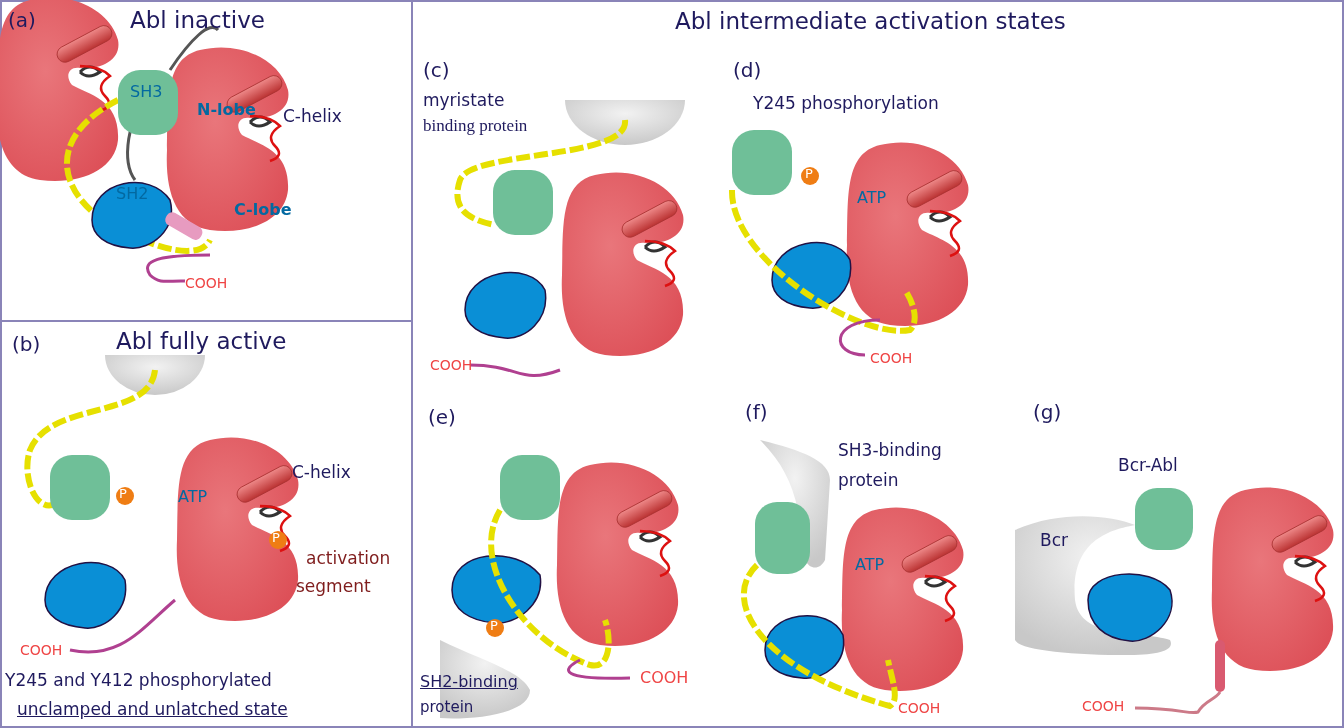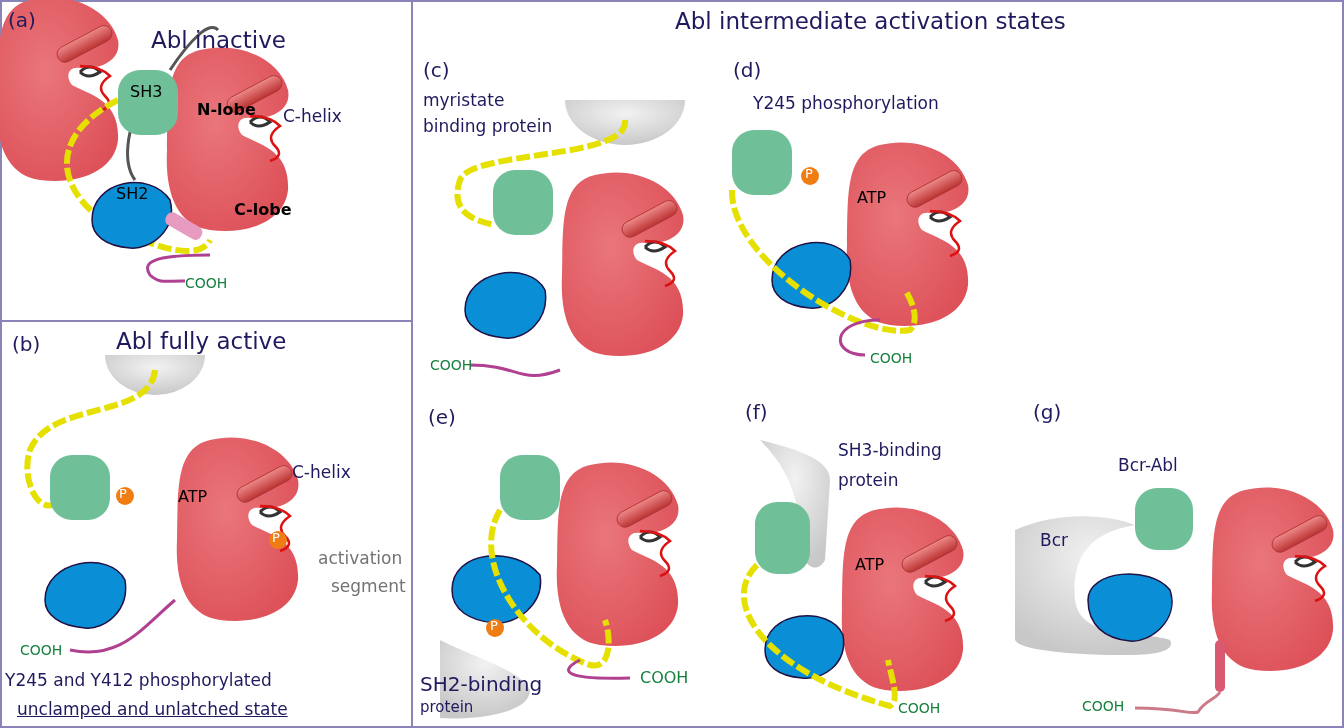--- a/index.html
+++ b/index.html
@@ -2,23 +2,23 @@
 <html><head>
 <meta charset="utf-8">
 <style>
   html,body{margin:0;padding:0;background:#fff;}
   body{width:1344px;height:728px;position:relative;overflow:hidden;font-family:"DejaVu Sans",sans-serif;}
   .frame{position:absolute;border:2px solid #8a84b8;box-sizing:border-box;background:#fff;}
   .txt{position:absolute;color:#1f1a5e;white-space:nowrap;}
   .lbl{font-size:20px;}
   .ttl{font-size:23px;}
   .sub{font-size:17px;}
-  .wt{color:#000000;font-size:16px;}
-  .red{color:#737373;margin-left:12px;}
-  .mag{color:#15803d;font-size:14px;}
+  .wt{color:#0369a1;font-size:16px;}
+  .red{color:#7f1d1d;}
+  .mag{color:#ef4444;font-size:14px;}
   svg{position:absolute;left:0;top:0;}
 </style>
 </head>
 <body>
 
 <div class="frame" style="left:0;top:0;width:413px;height:322px;"></div>
 <div class="frame" style="left:0;top:320px;width:413px;height:408px;"></div>
 <div class="frame" style="left:411px;top:0;width:933px;height:728px;"></div>
 
 <svg width="1344" height="728">
@@ -108,55 +108,55 @@
   <g transform="translate(1215,490)">
       <use href="#kinase"></use>
     </g>
   <rect x="1135" y="488" width="58" height="62" rx="22" fill="#6fbf98"></rect>
   <path d="M1088,600 C1088,570 1150,565 1170,590 C1180,620 1150,643 1130,641 C1105,639 1088,625 1088,600 Z" fill="#0a8fd6" stroke="#214" stroke-width="1.5"></path>
   <rect x="1215" y="640" width="10" height="52" rx="5" fill="#d95a70"></rect>
   <path d="M1135,708 C1180,708 1190,715 1198,712 C1205,700 1215,700 1220,692" fill="none" stroke="#cc7a88" stroke-width="3"></path>
 </svg>
 
 <div class="txt lbl" style="left:8px;top:8px;">(a)</div>
-<div class="txt ttl" style="left:151px;top:7px;margin-top:20px;">Abl inactive</div>
+<div class="txt ttl" style="left:130px;top:7px;">Abl inactive</div>
 <div class="txt wt" style="left:130px;top:82px;">SH3</div>
 <div class="txt wt" style="left:116px;top:184px;text-align:center;">SH2</div>
 <div class="txt wt" style="left:197px;top:100px;font-weight:bold;">N-lobe</div>
 <div class="txt wt" style="left:218px;top:200px;font-weight:bold;margin-left:16px;">C-lobe</div>
 <div class="txt sub" style="left:283px;top:106px;">C-helix</div>
 <div class="txt mag" style="left:185px;top:275px;">COOH</div>
 
 <div class="txt lbl" style="left:12px;top:332px;">(b)</div>
 <div class="txt ttl" style="left:116px;top:328px;">Abl fully active</div>
 <div class="txt wt" style="left:178px;top:487px;">ATP</div>
 <div class="txt sub" style="left:292px;top:462px;">C-helix</div>
 <div class="txt sub red" style="left:306px;top:548px;">activation</div>
-<div class="txt sub red" style="left:319px;top:576px;">segment</div>
+<div class="txt sub red" style="left:296px;top:576px;">segment</div>
 <div class="txt" style="left:119px;top:486px;color:#fff;font-size:13px;">P</div>
 <div class="txt" style="left:272px;top:530px;color:#fff;font-size:13px;">P</div>
 <div class="txt mag" style="left:20px;top:642px;">COOH</div>
 <div class="txt sub" style="left:5px;top:670px;">Y245 and Y412 phosphorylated</div>
 <div class="txt sub" style="left:17px;top:699px;text-decoration:underline;">unclamped and unlatched state</div>
 
 <div class="txt ttl" style="left:675px;top:8px;">Abl intermediate activation states</div>
 
 <div class="txt lbl" style="left:423px;top:58px;">(c)</div>
 <div class="txt sub" style="left:423px;top:90px;">myristate</div>
-<div class="txt sub" style="left:423px;top:116px;">binding protein</div>
+<div class="txt sub" style="left:423px;top:116px;font-family:Liberation Serif, serif;">binding protein</div>
 <div class="txt mag" style="left:430px;top:357px;">COOH</div>
 
 <div class="txt lbl" style="left:733px;top:58px;">(d)</div>
 <div class="txt sub" style="left:753px;top:93px;">Y245 phosphorylation</div>
 <div class="txt wt" style="left:857px;top:188px;">ATP</div>
 <div class="txt" style="left:805px;top:166px;color:#fff;font-size:13px;">P</div>
 <div class="txt mag" style="left:870px;top:350px;">COOH</div>
 
 <div class="txt lbl" style="left:428px;top:405px;">(e)</div>
-<div class="txt sub" style="left:420px;top:672px;font-size:20px;">SH2-binding</div>
+<div class="txt sub" style="left:420px;top:672px;font-size:16px;text-decoration:underline;">SH2-binding</div>
 <div class="txt sub" style="left:420px;top:698px;font-size:15px;">protein</div>
 <div class="txt" style="left:490px;top:618px;color:#fff;font-size:13px;">P</div>
 <div class="txt mag" style="left:640px;top:668px;font-size:16px;">COOH</div>
 
 <div class="txt lbl" style="left:745px;top:400px;">(f)</div>
 <div class="txt sub" style="left:838px;top:440px;">SH3-binding</div>
 <div class="txt sub" style="left:838px;top:470px;">protein</div>
 <div class="txt wt" style="left:855px;top:555px;">ATP</div>
 <div class="txt mag" style="left:898px;top:700px;">COOH</div>
 

